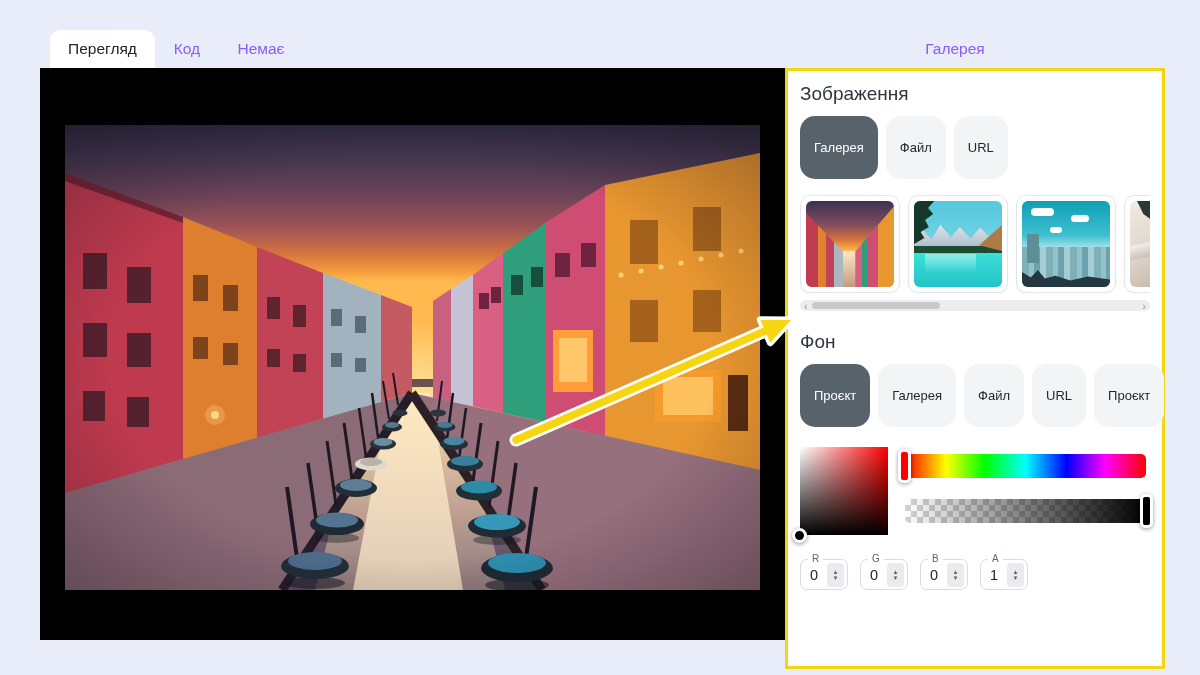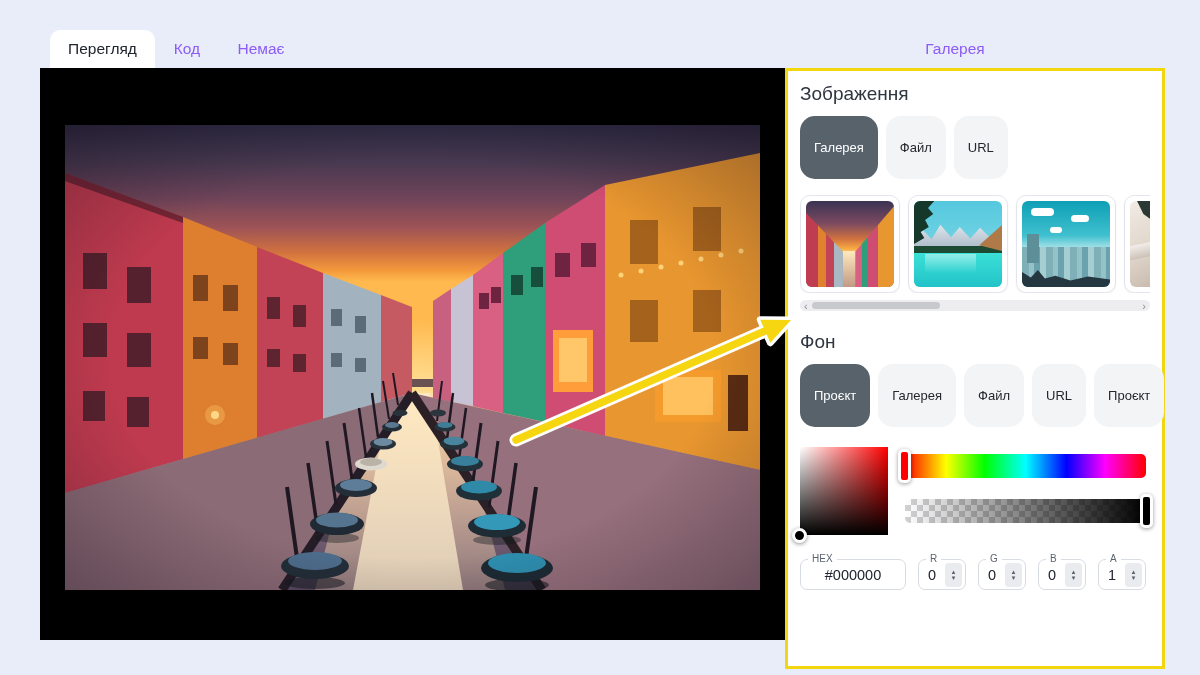--- a/index.html
+++ b/index.html
@@ -385,24 +385,20 @@
         <div class="hue">
           <div class="hue-handle"></div>
         </div>
         <div class="alpha">
           <div class="alpha-handle"></div>
         </div>
       </div>
     </div>
 
     <div class="fields">
-      <div class="field f-hex">
-        <span class="field-label">HEX</span>
-        <input type="text" value="#000000" style="">
-      </div>
       <div class="field f-ch">
         <span class="field-label">R</span>
         <input type="text" value="0" style="">
         <div class="spinner">
           <span>▴</span>
           <span>▾</span>
         </div>
       </div>
       <div class="field f-ch">
         <span class="field-label">G</span>

